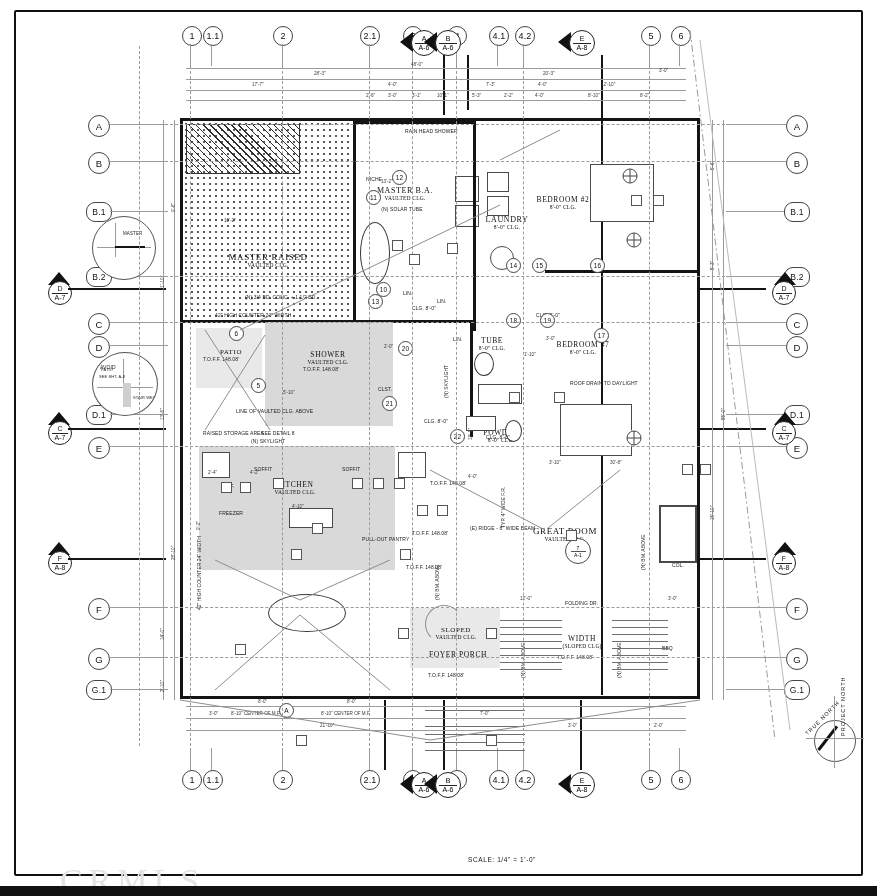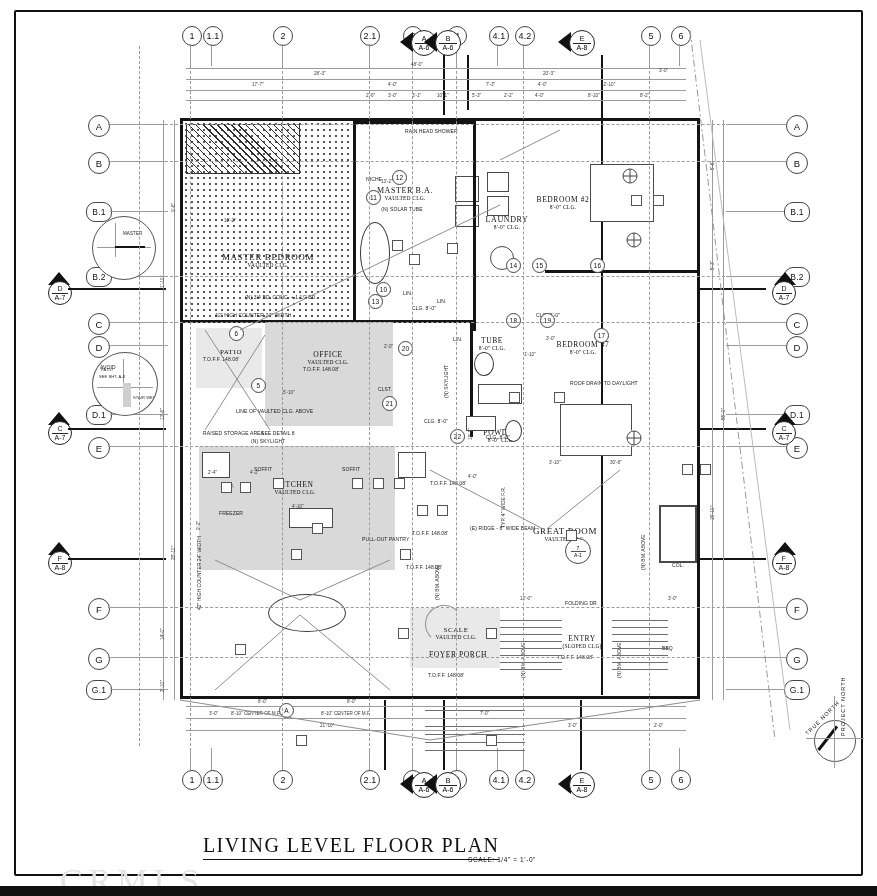--- a/index.html
+++ b/index.html
@@ -439,21 +439,21 @@
   <div class="wall v" style="left:697px;top:118px;height:580px;"></div>
 
   <div class="hatch" style="left:183px;top:121px;width:170px;height:200px;
       background-image:radial-gradient(#4a4a4a .7px, transparent .8px);
       background-size:6px 6px;"></div>
   <div class="hatch" style="left:186px;top:124px;width:112px;height:48px;
       background-image:repeating-linear-gradient(45deg,#2b2b2b 0 1px,transparent 1px 5px);
       border:1px solid #333;"></div>
 
   <div class="room" style="left:198px;top:252px;width:140px;">
-    <div class="nm">MASTER BEDROOM</div>
+    <div class="nm">MASTER RAISED</div>
     <div class="sub">VAULTED CLG.</div>
   </div>
   <div class="lbl c" style="left:216px;top:294px;width:130px;">(N) 3/4 BD. CONC. + 1 1/2 BD.</div>
   <div class="lbl" style="left:215px;top:312px;">42" HIGH COUNTER 24" WIDTH</div>
   <div class="lbl" style="left:366px;top:176px;">NICHE</div>
 
   <div class="wall h" style="left:353px;top:121px;width:120px;"></div>
   <div class="wall v" style="left:353px;top:121px;height:200px;"></div>
   <div class="wall h" style="left:183px;top:320px;width:290px;"></div>
   <div class="room" style="left:350px;top:186px;width:110px;">
@@ -523,21 +523,21 @@
 
   <div class="room" style="left:470px;top:428px;width:62px;">
     <div class="nm" style="font-size:7.5px;">POWDER</div>
     <div class="sub">8'-0" CLG.</div>
   </div>
   <div class="oval" style="left:505px;top:420px;width:15px;height:20px;"></div>
   <div class="fixture" style="left:466px;top:416px;width:28px;height:13px;"></div>
 
   <div class="fillgray" style="left:265px;top:322px;width:128px;height:104px;"></div>
   <div class="room" style="left:288px;top:350px;width:80px;">
-    <div class="nm" style="font-size:7.5px;">OFFICE</div>
+    <div class="nm" style="font-size:7.5px;">SHOWER</div>
     <div class="sub">VAULTED CLG.</div>
   </div>
   <div class="lbl" style="left:303px;top:366px;">T.O.F.F. 148.08'</div>
   <div class="lbl" style="left:378px;top:386px;">CLST.</div>
   <div class="vlbl" style="left:443px;top:398px;">(N) SKYLIGHT</div>
   <div class="lbl" style="left:236px;top:408px;">LINE OF VAULTED CLG. ABOVE</div>
   <div class="lbl" style="left:261px;top:430px;">SEE DETAIL 8</div>
 
   <div class="fillgray" style="left:199px;top:446px;width:196px;height:124px;"></div>
   <div class="room" style="left:250px;top:480px;width:90px;">
@@ -571,31 +571,31 @@
 
   <div class="fixture" style="left:659px;top:505px;width:34px;height:54px;border-width:2px;"></div>
 
   <div class="circ" style="left:565px;top:538px;width:24px;height:24px;display:flex;flex-direction:column;align-items:center;justify-content:center;font-size:5px;">
     <span>7</span>
     <span style="border-top:1px solid #555;width:15px;text-align:center;">A-1</span>
   </div>
 
   <div class="filllight" style="left:410px;top:608px;width:90px;height:60px;"></div>
   <div class="room" style="left:425px;top:626px;width:62px;">
-    <div class="nm" style="font-size:7px;">SCALE</div>
+    <div class="nm" style="font-size:7px;">SLOPED</div>
     <div class="sub">VAULTED CLG.</div>
   </div>
   <div class="room" style="left:416px;top:650px;width:84px;">
     <div class="nm" style="font-size:7.5px;">FOYER PORCH</div>
   </div>
   <div class="lbl" style="left:428px;top:672px;">T.O.F.F. 148.08'</div>
   <div class="door-arc" style="left:425px;top:605px;width:36px;height:36px;border-color:#8d8d8d;border-right-color:transparent;border-bottom-color:transparent;"></div>
 
   <div class="room" style="left:545px;top:634px;width:74px;">
-    <div class="nm" style="font-size:7.5px;">ENTRY</div>
+    <div class="nm" style="font-size:7.5px;">WIDTH</div>
     <div class="sub">(SLOPED CLG)</div>
   </div>
   <div class="lbl" style="left:557px;top:654px;">T.O.F.F. 148.08'</div>
   <div class="lbl" style="left:662px;top:645px;">BBQ</div>
   <div class="lbl" style="left:672px;top:562px;">COL.</div>
   <div class="vlbl" style="left:520px;top:678px;">(N) BM. ABOVE</div>
   <div class="vlbl" style="left:616px;top:678px;">(N) BM. ABOVE</div>
 
   <div class="stair" style="left:500px;top:620px;width:62px;height:50px;">
     <div style="top:0;"></div>
@@ -808,21 +808,20 @@
   <div class="tag sq" style="left:682px;top:464px;"></div>
   <div class="tag sq" style="left:700px;top:464px;"></div>
   <div class="tag sq" style="left:291px;top:549px;"></div>
   <div class="tag sq" style="left:400px;top:549px;"></div>
   <div class="tag sq" style="left:235px;top:644px;"></div>
   <div class="tag sq" style="left:398px;top:628px;"></div>
   <div class="tag sq" style="left:486px;top:628px;"></div>
   <div class="tag sq" style="left:296px;top:735px;"></div>
   <div class="tag sq" style="left:486px;top:735px;"></div>
 
-  <div class="title" style="left:203px;top:834px;">LIVING LEVEL FLOOR PLAN</div>
   <div class="scale" style="left:468px;top:856px;">SCALE:  1/4" = 1'-0"</div>
 
   <div class="northwrap" style="left:800px;top:692px;width:70px;height:80px;">
     <div class="nc"></div>
     <div class="needle"></div>
     <div class="thin v" style="left:34px;top:4px;height:72px;"></div>
     <div class="thin h" style="left:6px;top:46px;width:58px;"></div>
     <div class="ntxt" style="left:40px;top:44px;transform:rotate(-90deg);">PROJECT NORTH</div>
     <div class="ntxt" style="left:4px;top:40px;transform:rotate(-45deg);">TRUE NORTH</div>
   </div>

